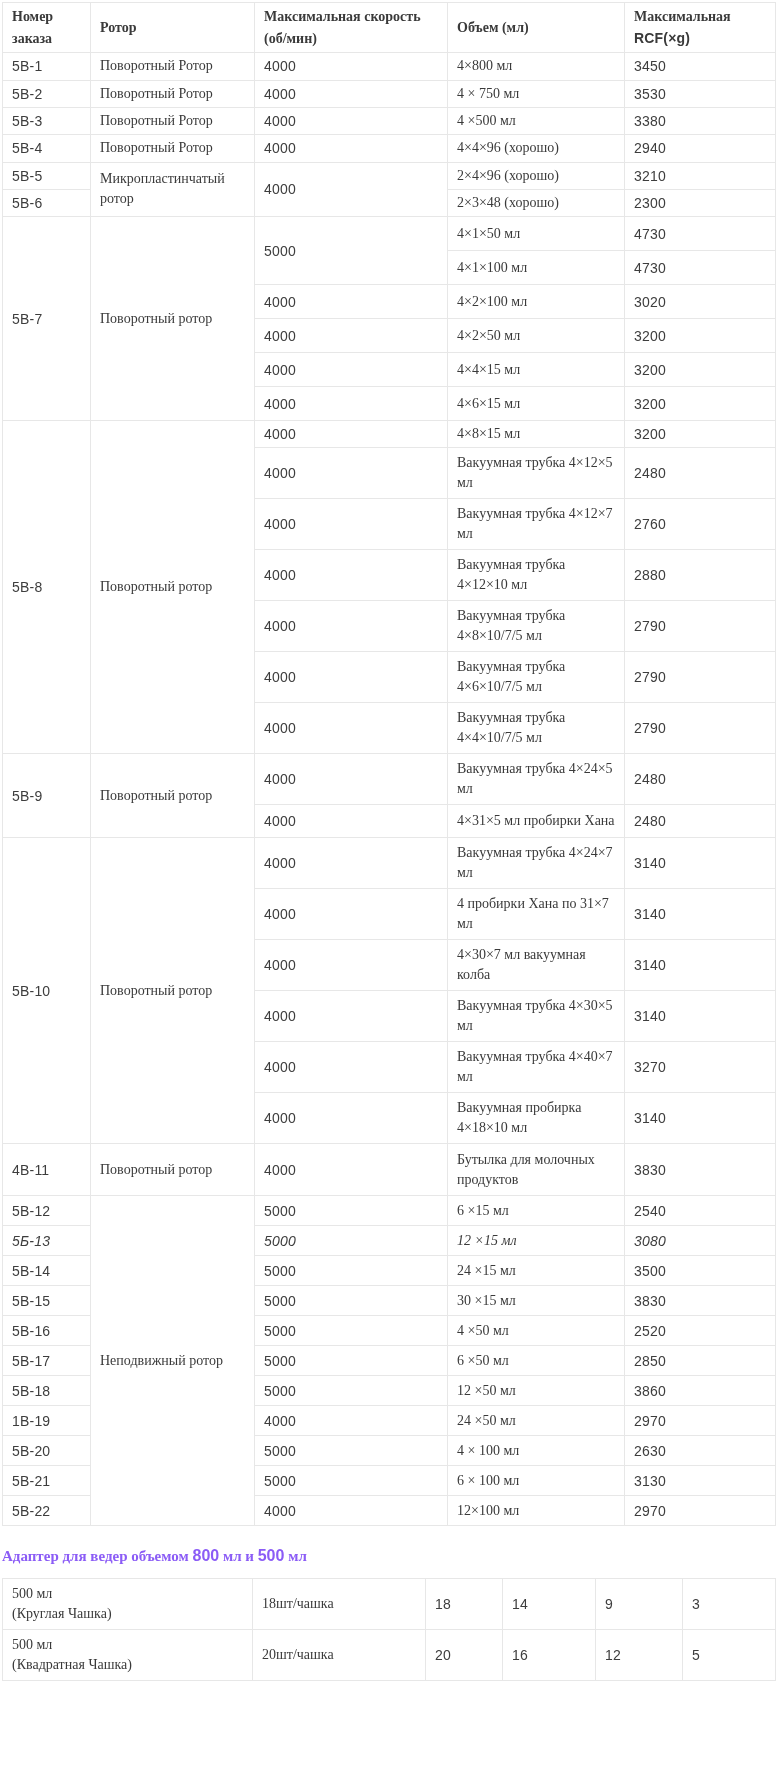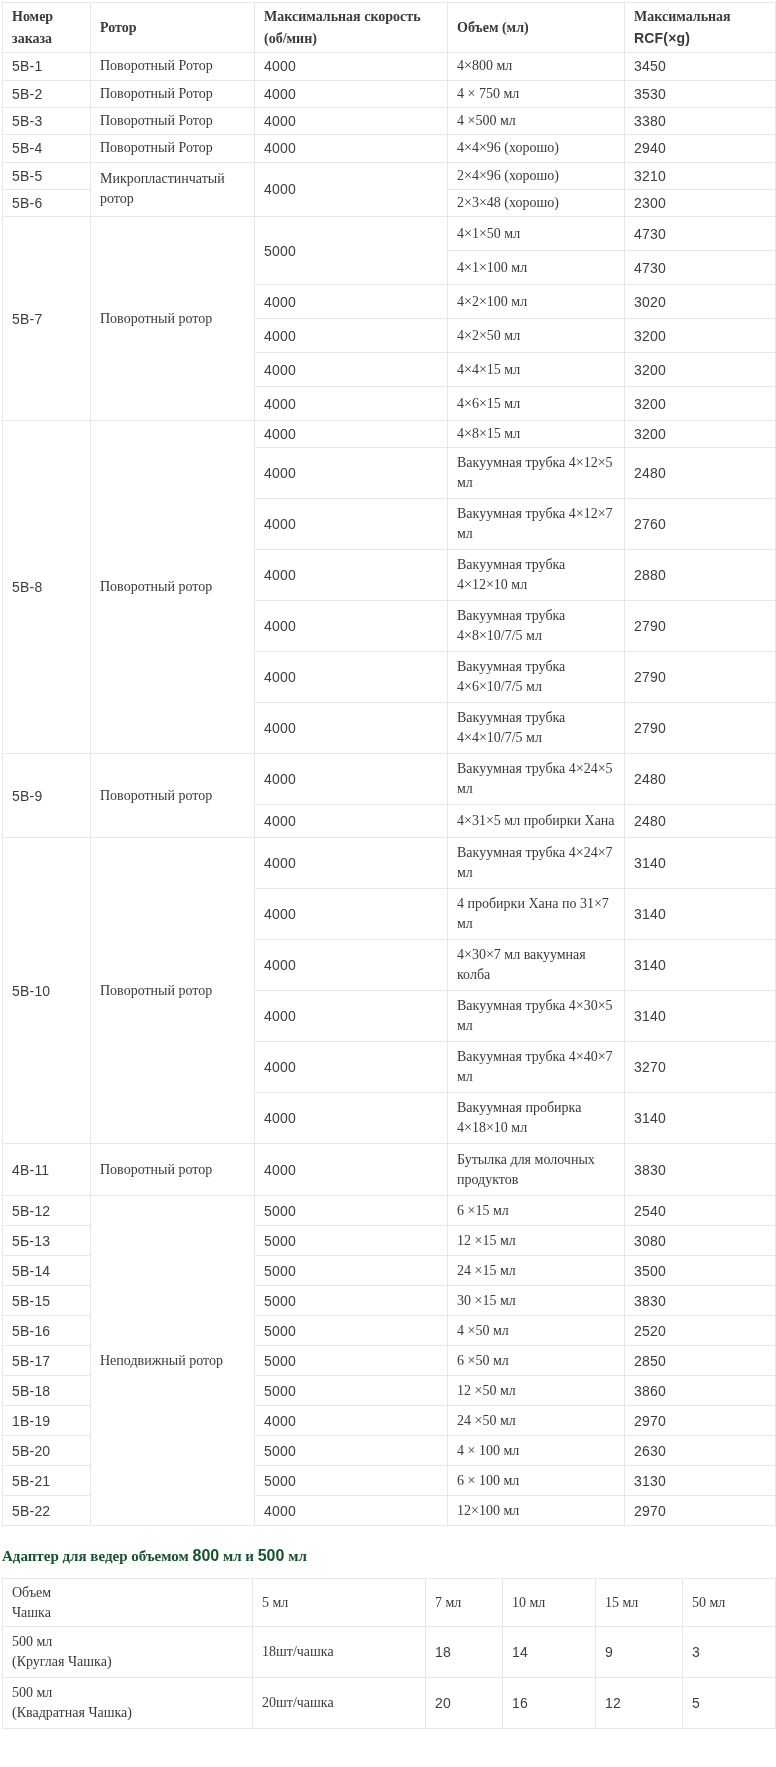--- a/index.html
+++ b/index.html
@@ -7,21 +7,21 @@
   .page{padding:2px 1px 0 2px;}
   table{border-collapse:collapse;table-layout:fixed;width:773px;border-radius:13px;}
   td,th{border:1px solid #e7e7e7;padding:3px 9px;vertical-align:middle;
         font-size:14px;text-align:left;line-height:1.45;overflow:hidden;}
   th{font-weight:700;color:#232323;line-height:1.55;}
   thead tr{height:48px;}
   .s{font-family:"Liberation Serif",serif;color:#3a3a3a;}
   .n{font-family:"Liberation Sans",sans-serif;color:#3d3d3d;letter-spacing:.2px;}
   .blk{display:block;}
   .sansb{font-family:"Liberation Sans",sans-serif;letter-spacing:.2px;}
-  .subtitle{margin:21px 0 13px 0;font-weight:700;color:#14532d;font-size:15px;
+  .subtitle{margin:21px 0 13px 0;font-weight:700;color:#8b5cf6;font-size:15px;
             font-family:"Liberation Serif",serif;}
   .tnum{font-family:"Liberation Sans",sans-serif;font-size:16px;font-weight:700;}
 </style>
 </head>
 <body>
 
 <div class="page">
 
   <table>
     <colgroup>
@@ -203,21 +203,21 @@
           <td class="s">Бутылка для молочных продуктов</td>
           <td class="n">3830</td>
         </tr>
         <tr style="height: 30px;">
           <td class="n">5B-12</td>
           <td class="s" rowspan="11">Неподвижный ротор</td>
           <td class="n">5000</td>
           <td class="s">6 ×15 мл</td>
           <td class="n">2540</td>
         </tr>
-        <tr style="height: 30px;">
+        <tr style="height: 30px; font-style: italic;">
           <td class="n">5Б-13</td>
           <td class="n">5000</td>
           <td class="s">12 ×15 мл</td>
           <td class="n">3080</td>
         </tr>
         <tr style="height: 30px;">
           <td class="n">5B-14</td>
           <td class="n">5000</td>
           <td class="s">24 ×15 мл</td>
           <td class="n">3500</td>
@@ -284,41 +284,20 @@
   <table>
     <colgroup>
       <col style="width:250px">
         <col style="width:173px">
         <col style="width:77px">
       <col style="width:93px">
         <col style="width:87px">
         <col style="width:93px">
     </colgroup>
     <tbody id="t2body">
-        <tr style="height: 48px;">
-          <td class="s">
-            <span class="blk">Объем</span>
-            <span class="blk">Чашка</span>
-          </td>
-          <td class="s">
-            <span class="blk">5 мл</span>
-          </td>
-          <td class="s">
-            <span class="blk">7 мл</span>
-          </td>
-          <td class="s">
-            <span class="blk">10 мл</span>
-          </td>
-          <td class="s">
-            <span class="blk">15 мл</span>
-          </td>
-          <td class="s">
-            <span class="blk">50 мл</span>
-          </td>
-        </tr>
         <tr style="height: 51px;">
           <td class="s">
             <span class="blk">500 мл</span>
             <span class="blk">(Круглая Чашка)</span>
           </td>
           <td class="s">
             <span class="blk">18шт/чашка</span>
           </td>
           <td class="n">
             <span class="blk">18</span>

